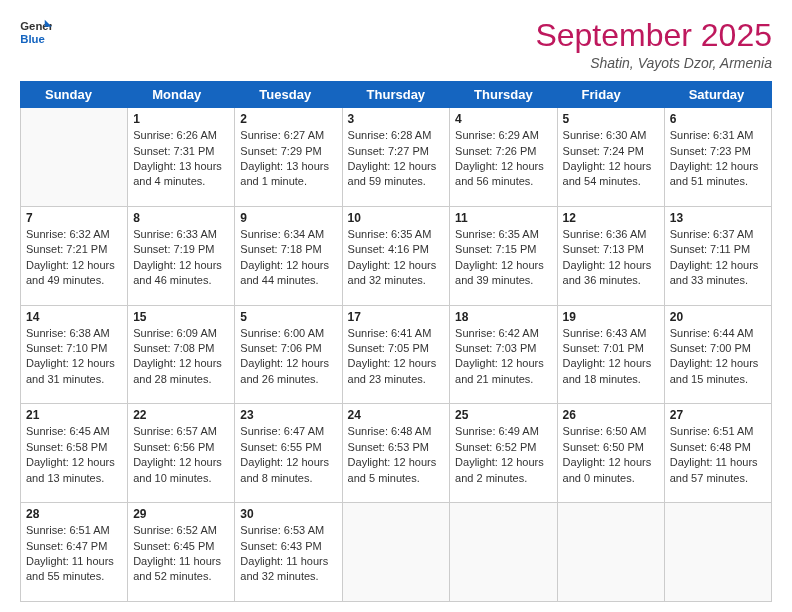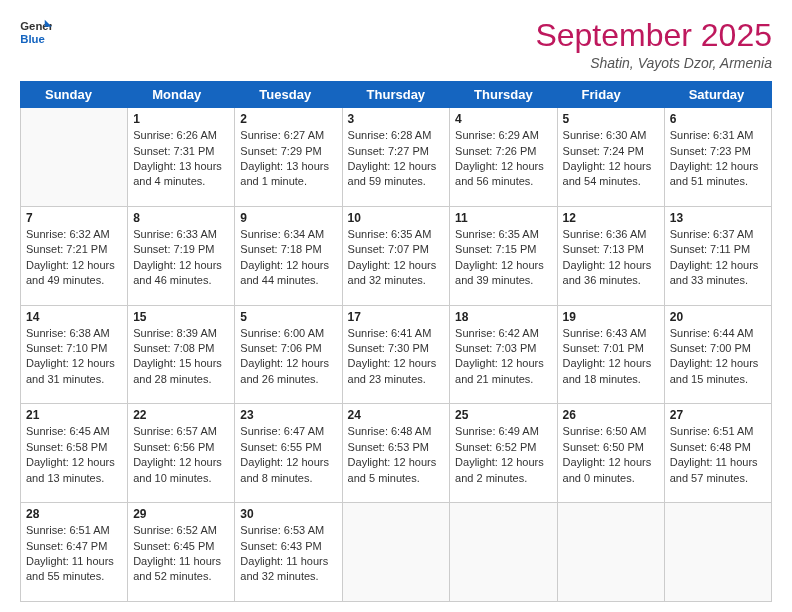--- a/index.html
+++ b/index.html
@@ -153,21 +153,21 @@
           <td>
             <span class="day-num">8</span>
             <div class="day-info"><span>Sunrise: 6:33 AM</span><br><span>Sunset: 7:19 PM</span><br><span>Daylight: 12 hours and 46 minutes.</span></div>
           </td>
           <td>
             <span class="day-num">9</span>
             <div class="day-info"><span>Sunrise: 6:34 AM</span><br><span>Sunset: 7:18 PM</span><br><span>Daylight: 12 hours and 44 minutes.</span></div>
           </td>
           <td>
             <span class="day-num">10</span>
-            <div class="day-info"><span>Sunrise: 6:35 AM</span><br><span>Sunset: 7:07 PM</span><br><span>Daylight: 12 hours and 32 minutes.</span></div>
+            <div class="day-info"><span>Sunrise: 6:35 AM</span><br><span>Sunset: 4:16 PM</span><br><span>Daylight: 12 hours and 32 minutes.</span></div>
           </td>
           <td>
             <span class="day-num">11</span>
             <div class="day-info"><span>Sunrise: 6:35 AM</span><br><span>Sunset: 7:15 PM</span><br><span>Daylight: 12 hours and 39 minutes.</span></div>
           </td>
           <td>
             <span class="day-num">12</span>
             <div class="day-info"><span>Sunrise: 6:36 AM</span><br><span>Sunset: 7:13 PM</span><br><span>Daylight: 12 hours and 36 minutes.</span></div>
           </td>
           <td>
@@ -175,29 +175,29 @@
             <div class="day-info"><span>Sunrise: 6:37 AM</span><br><span>Sunset: 7:11 PM</span><br><span>Daylight: 12 hours and 33 minutes.</span></div>
           </td>
         </tr>
         <tr>
           <td>
             <span class="day-num">14</span>
             <div class="day-info"><span>Sunrise: 6:38 AM</span><br><span>Sunset: 7:10 PM</span><br><span>Daylight: 12 hours and 31 minutes.</span></div>
           </td>
           <td>
             <span class="day-num">15</span>
-            <div class="day-info"><span>Sunrise: 8:39 AM</span><br><span>Sunset: 7:08 PM</span><br><span>Daylight: 15 hours and 28 minutes.</span></div>
+            <div class="day-info"><span>Sunrise: 6:09 AM</span><br><span>Sunset: 7:08 PM</span><br><span>Daylight: 12 hours and 28 minutes.</span></div>
           </td>
           <td>
             <span class="day-num">5</span>
             <div class="day-info"><span>Sunrise: 6:00 AM</span><br><span>Sunset: 7:06 PM</span><br><span>Daylight: 12 hours and 26 minutes.</span></div>
           </td>
           <td>
             <span class="day-num">17</span>
-            <div class="day-info"><span>Sunrise: 6:41 AM</span><br><span>Sunset: 7:30 PM</span><br><span>Daylight: 12 hours and 23 minutes.</span></div>
+            <div class="day-info"><span>Sunrise: 6:41 AM</span><br><span>Sunset: 7:05 PM</span><br><span>Daylight: 12 hours and 23 minutes.</span></div>
           </td>
           <td>
             <span class="day-num">18</span>
             <div class="day-info"><span>Sunrise: 6:42 AM</span><br><span>Sunset: 7:03 PM</span><br><span>Daylight: 12 hours and 21 minutes.</span></div>
           </td>
           <td>
             <span class="day-num">19</span>
             <div class="day-info"><span>Sunrise: 6:43 AM</span><br><span>Sunset: 7:01 PM</span><br><span>Daylight: 12 hours and 18 minutes.</span></div>
           </td>
           <td>

